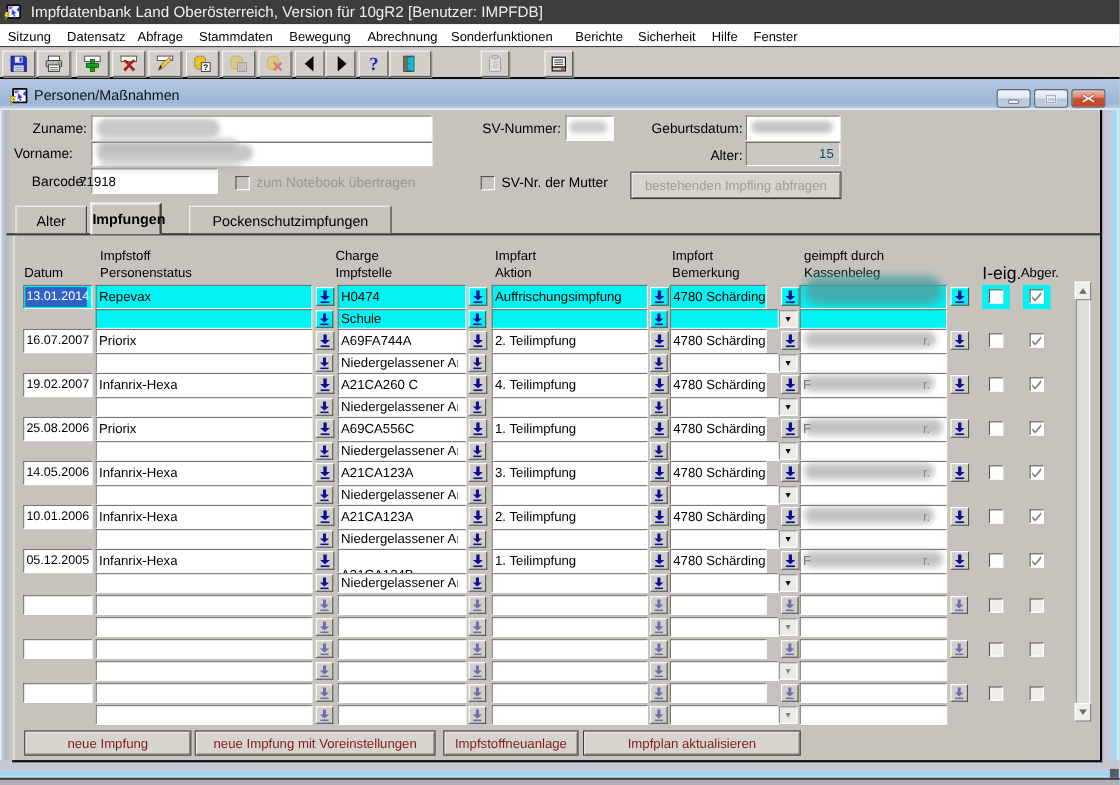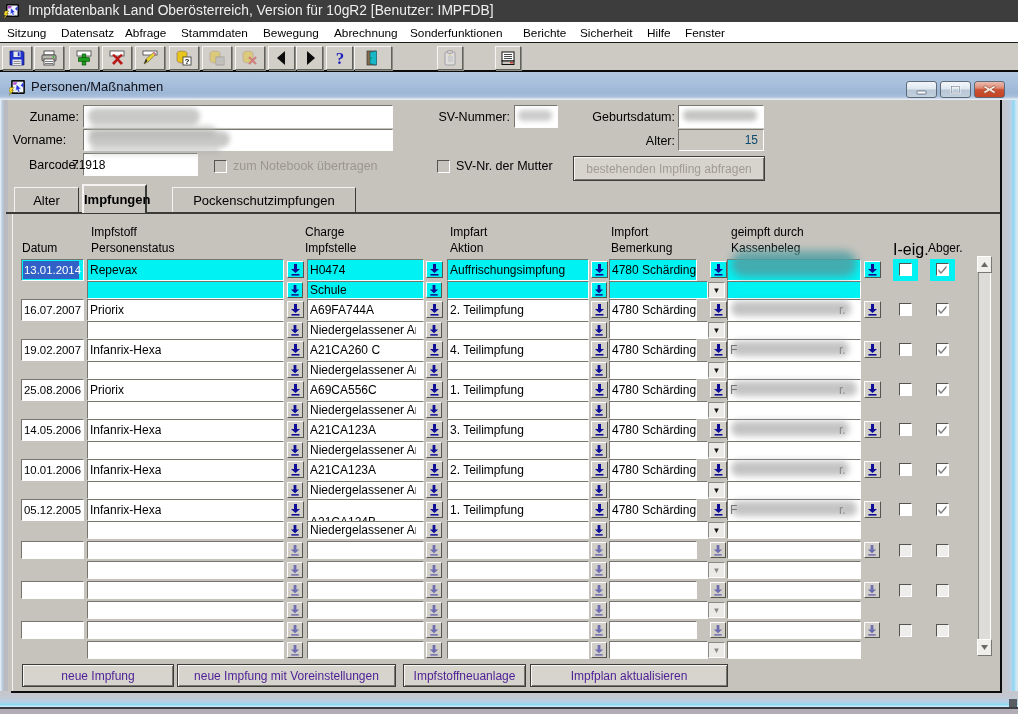--- a/index.html
+++ b/index.html
@@ -19,21 +19,21 @@
       border-bottom:1px solid #fff;border-right:1px solid #fff;
       display:flex;align-items:center;justify-content:center;}
   .lbl{position:absolute;font-size:12.5px;color:#000;white-space:nowrap;}
   .tbtn{position:absolute;background:#d2cfc9;box-sizing:border-box;
        border-top:1px solid #f6f5f3;border-left:1px solid #f6f5f3;
        border-bottom:1px solid #62625c;border-right:1px solid #62625c;
        box-shadow:1px 1px 0 #8c8c86;
        display:flex;align-items:center;justify-content:center;}
   .pushbtn{position:absolute;background:#d7d4ce;box-sizing:border-box;
        border:1px solid #3c3c38;box-shadow:inset 1px 1px 0 #f7f6f4, inset -1px -1px 0 #77776f;
-       display:flex;align-items:center;justify-content:center;font-size:12px;color:#4c1d95;}
+       display:flex;align-items:center;justify-content:center;font-size:12px;color:#7f1d1d;}
 </style></head><body>
 
 <div class="abs" style="left:0;top:0;width:1018px;height:22px;background:#3e3d3d;"></div>
 <div class="abs" style="left:4px;top:3px;width:16px;height:16px;">
 <svg width="16" height="16" viewBox="0 0 16 16">
 <rect x="2" y="1" width="13" height="13" rx="1" fill="#0a0a0a"></rect>
 <rect x="3.5" y="2.5" width="10" height="10" fill="#eef4fa"></rect>
 <path d="M4 3 h4 l-1.5 2.5 h-2.5 z" fill="#b44cc8"></path>
 <path d="M13.5 3 v5 l-2.5 -2 z" fill="#2a3ae0"></path>
 <path d="M7 5 l4.5 4.5 l-2.2 0 l1 2.5 l-1.6 0.6 l-1 -2.6 l-1.6 1.4 z" fill="#2a3ae0" stroke="#fff" stroke-width="0.5"></path>

